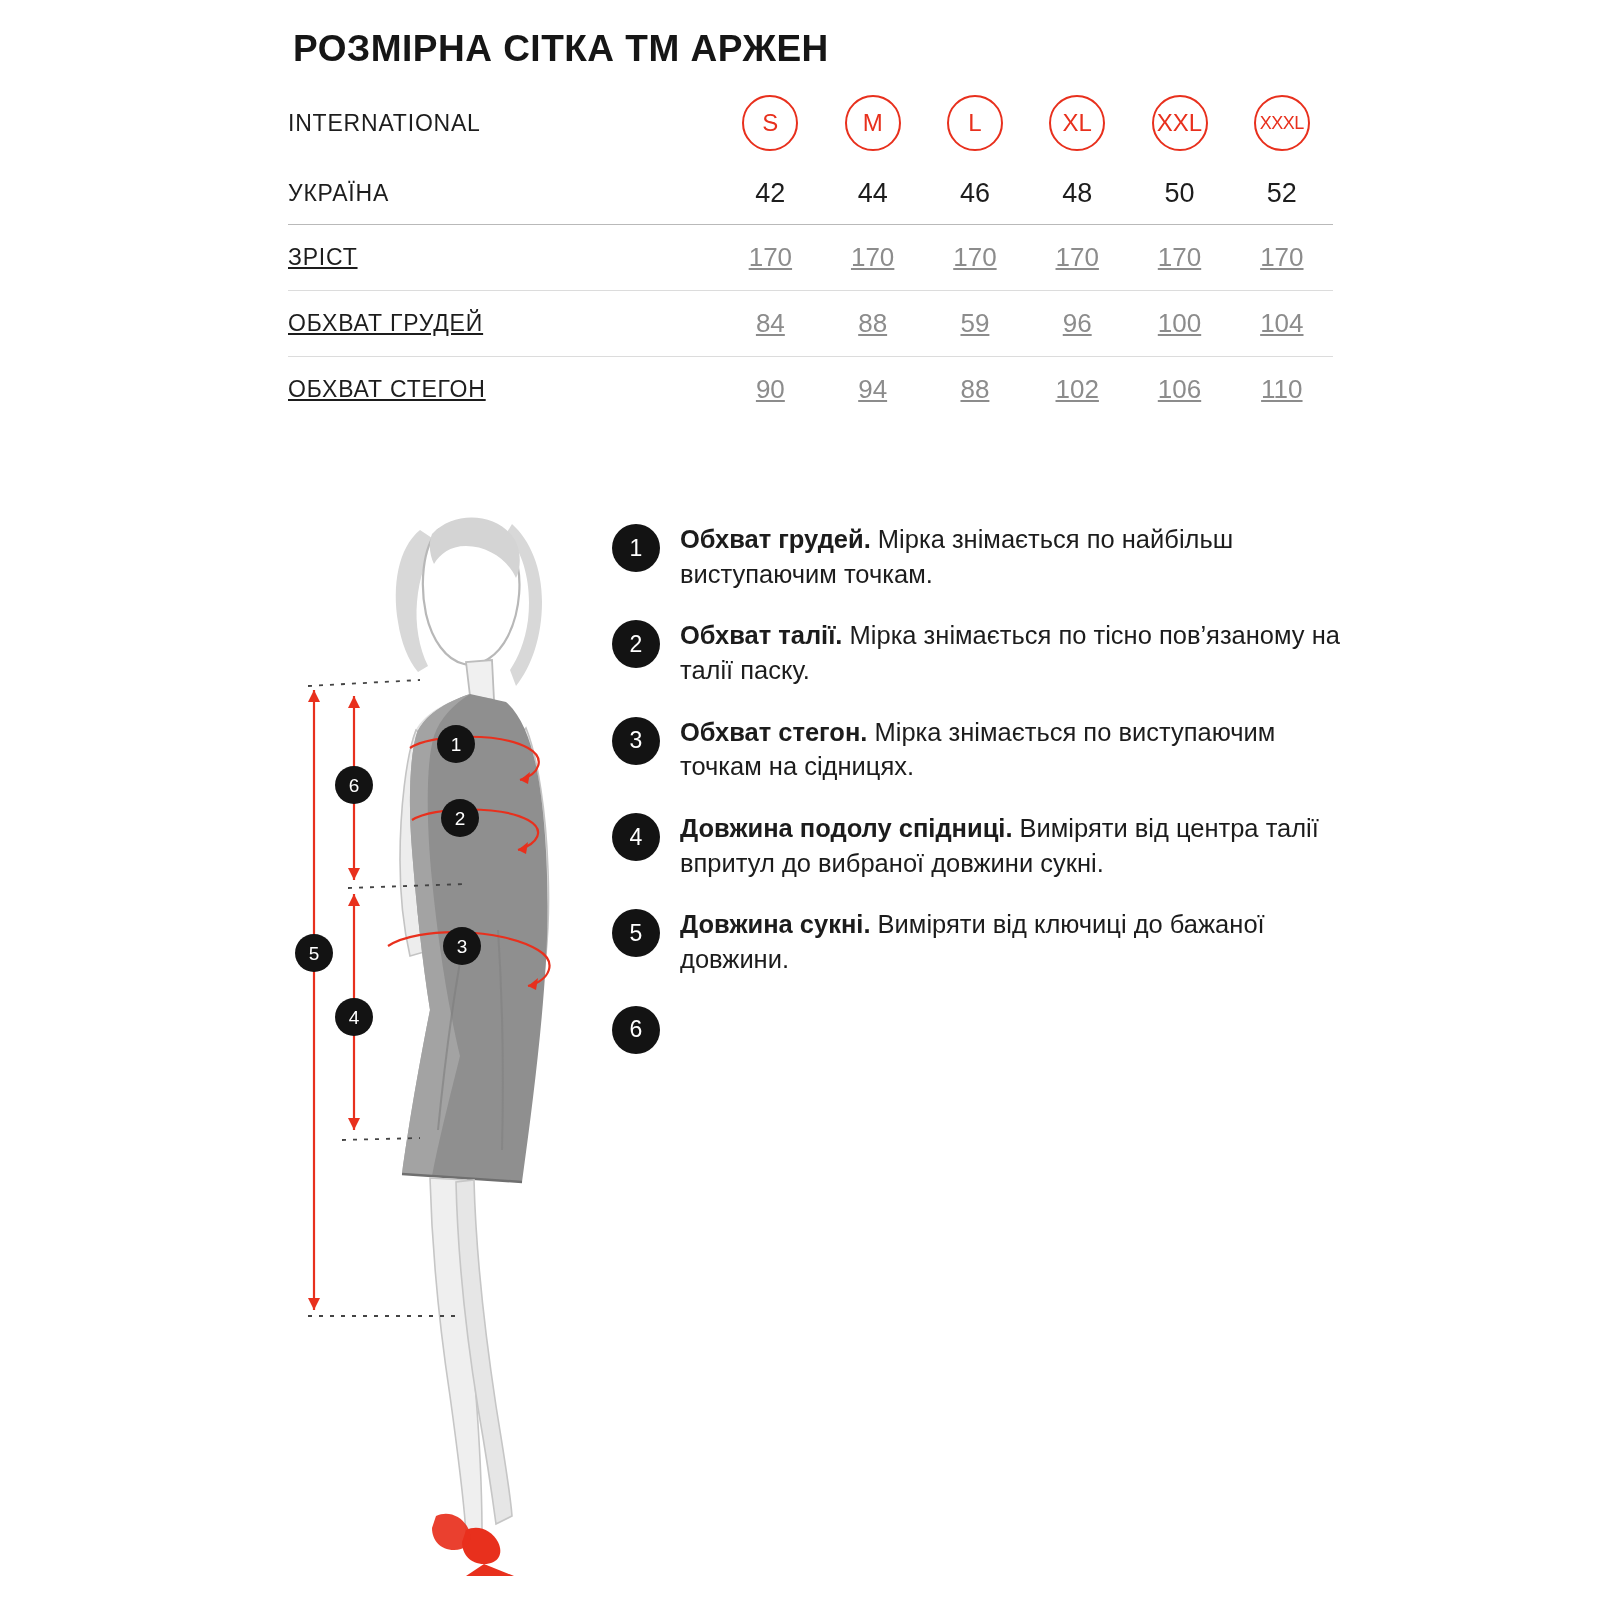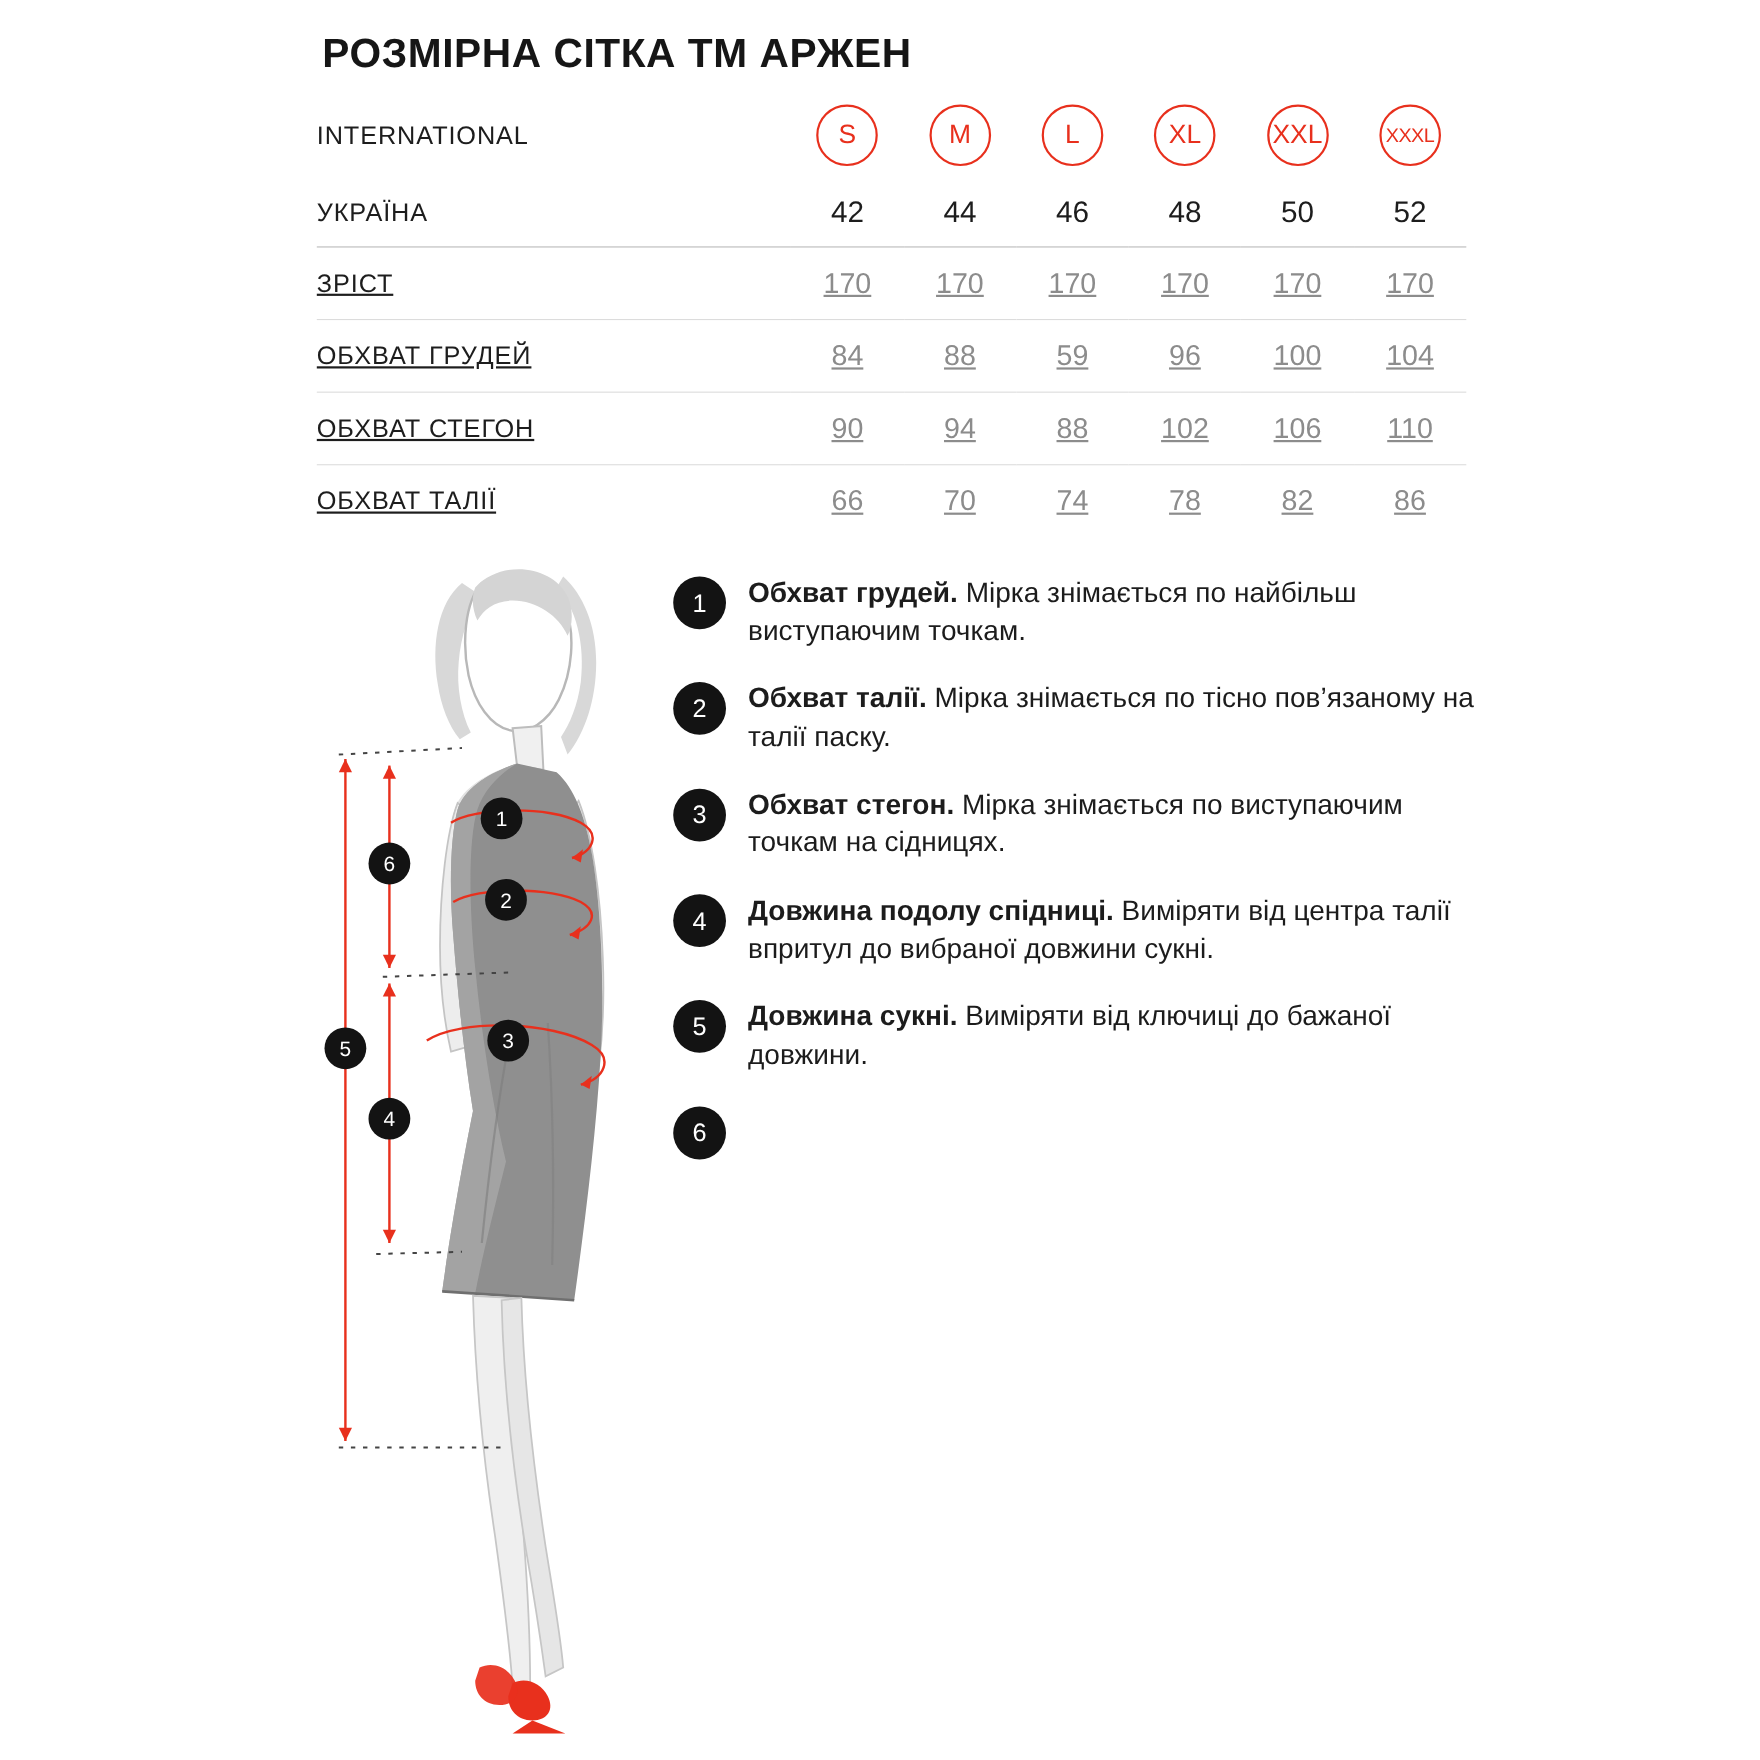--- a/index.html
+++ b/index.html
@@ -182,29 +182,20 @@
       <tr class="data">
         <td class="row-label">ОБХВАТ СТЕГОН</td>
         <td class="row-val">90</td>
         <td class="row-val">94</td>
         <td class="row-val">88</td>
         <td class="row-val">102</td>
         <td class="row-val">106</td>
         <td class="row-val">110</td>
       </tr>
 
-      <tr class="data">
-        <td class="row-label">ОБХВАТ ТАЛІЇ</td>
-        <td class="row-val">66</td>
-        <td class="row-val">70</td>
-        <td class="row-val">74</td>
-        <td class="row-val">78</td>
-        <td class="row-val">82</td>
-        <td class="row-val">86</td>
-      </tr>
     </tbody>
   </table>
 
   <div class="figure-wrap">
     <svg width="360" height="1090" viewBox="0 0 360 1090" xmlns="http://www.w3.org/2000/svg">
 
       <g>
 
         <path d="M150 40 C128 58 122 96 128 132 C131 152 138 170 148 182 L158 176 C149 158 145 134 147 112 C149 88 156 66 168 52 Z" fill="#d8d8d8"></path>
         <path d="M236 44 C254 62 262 96 258 130 C255 152 248 168 240 180 L246 196 C262 176 272 146 272 112 C272 78 260 50 242 34 Z" fill="#d8d8d8"></path>

